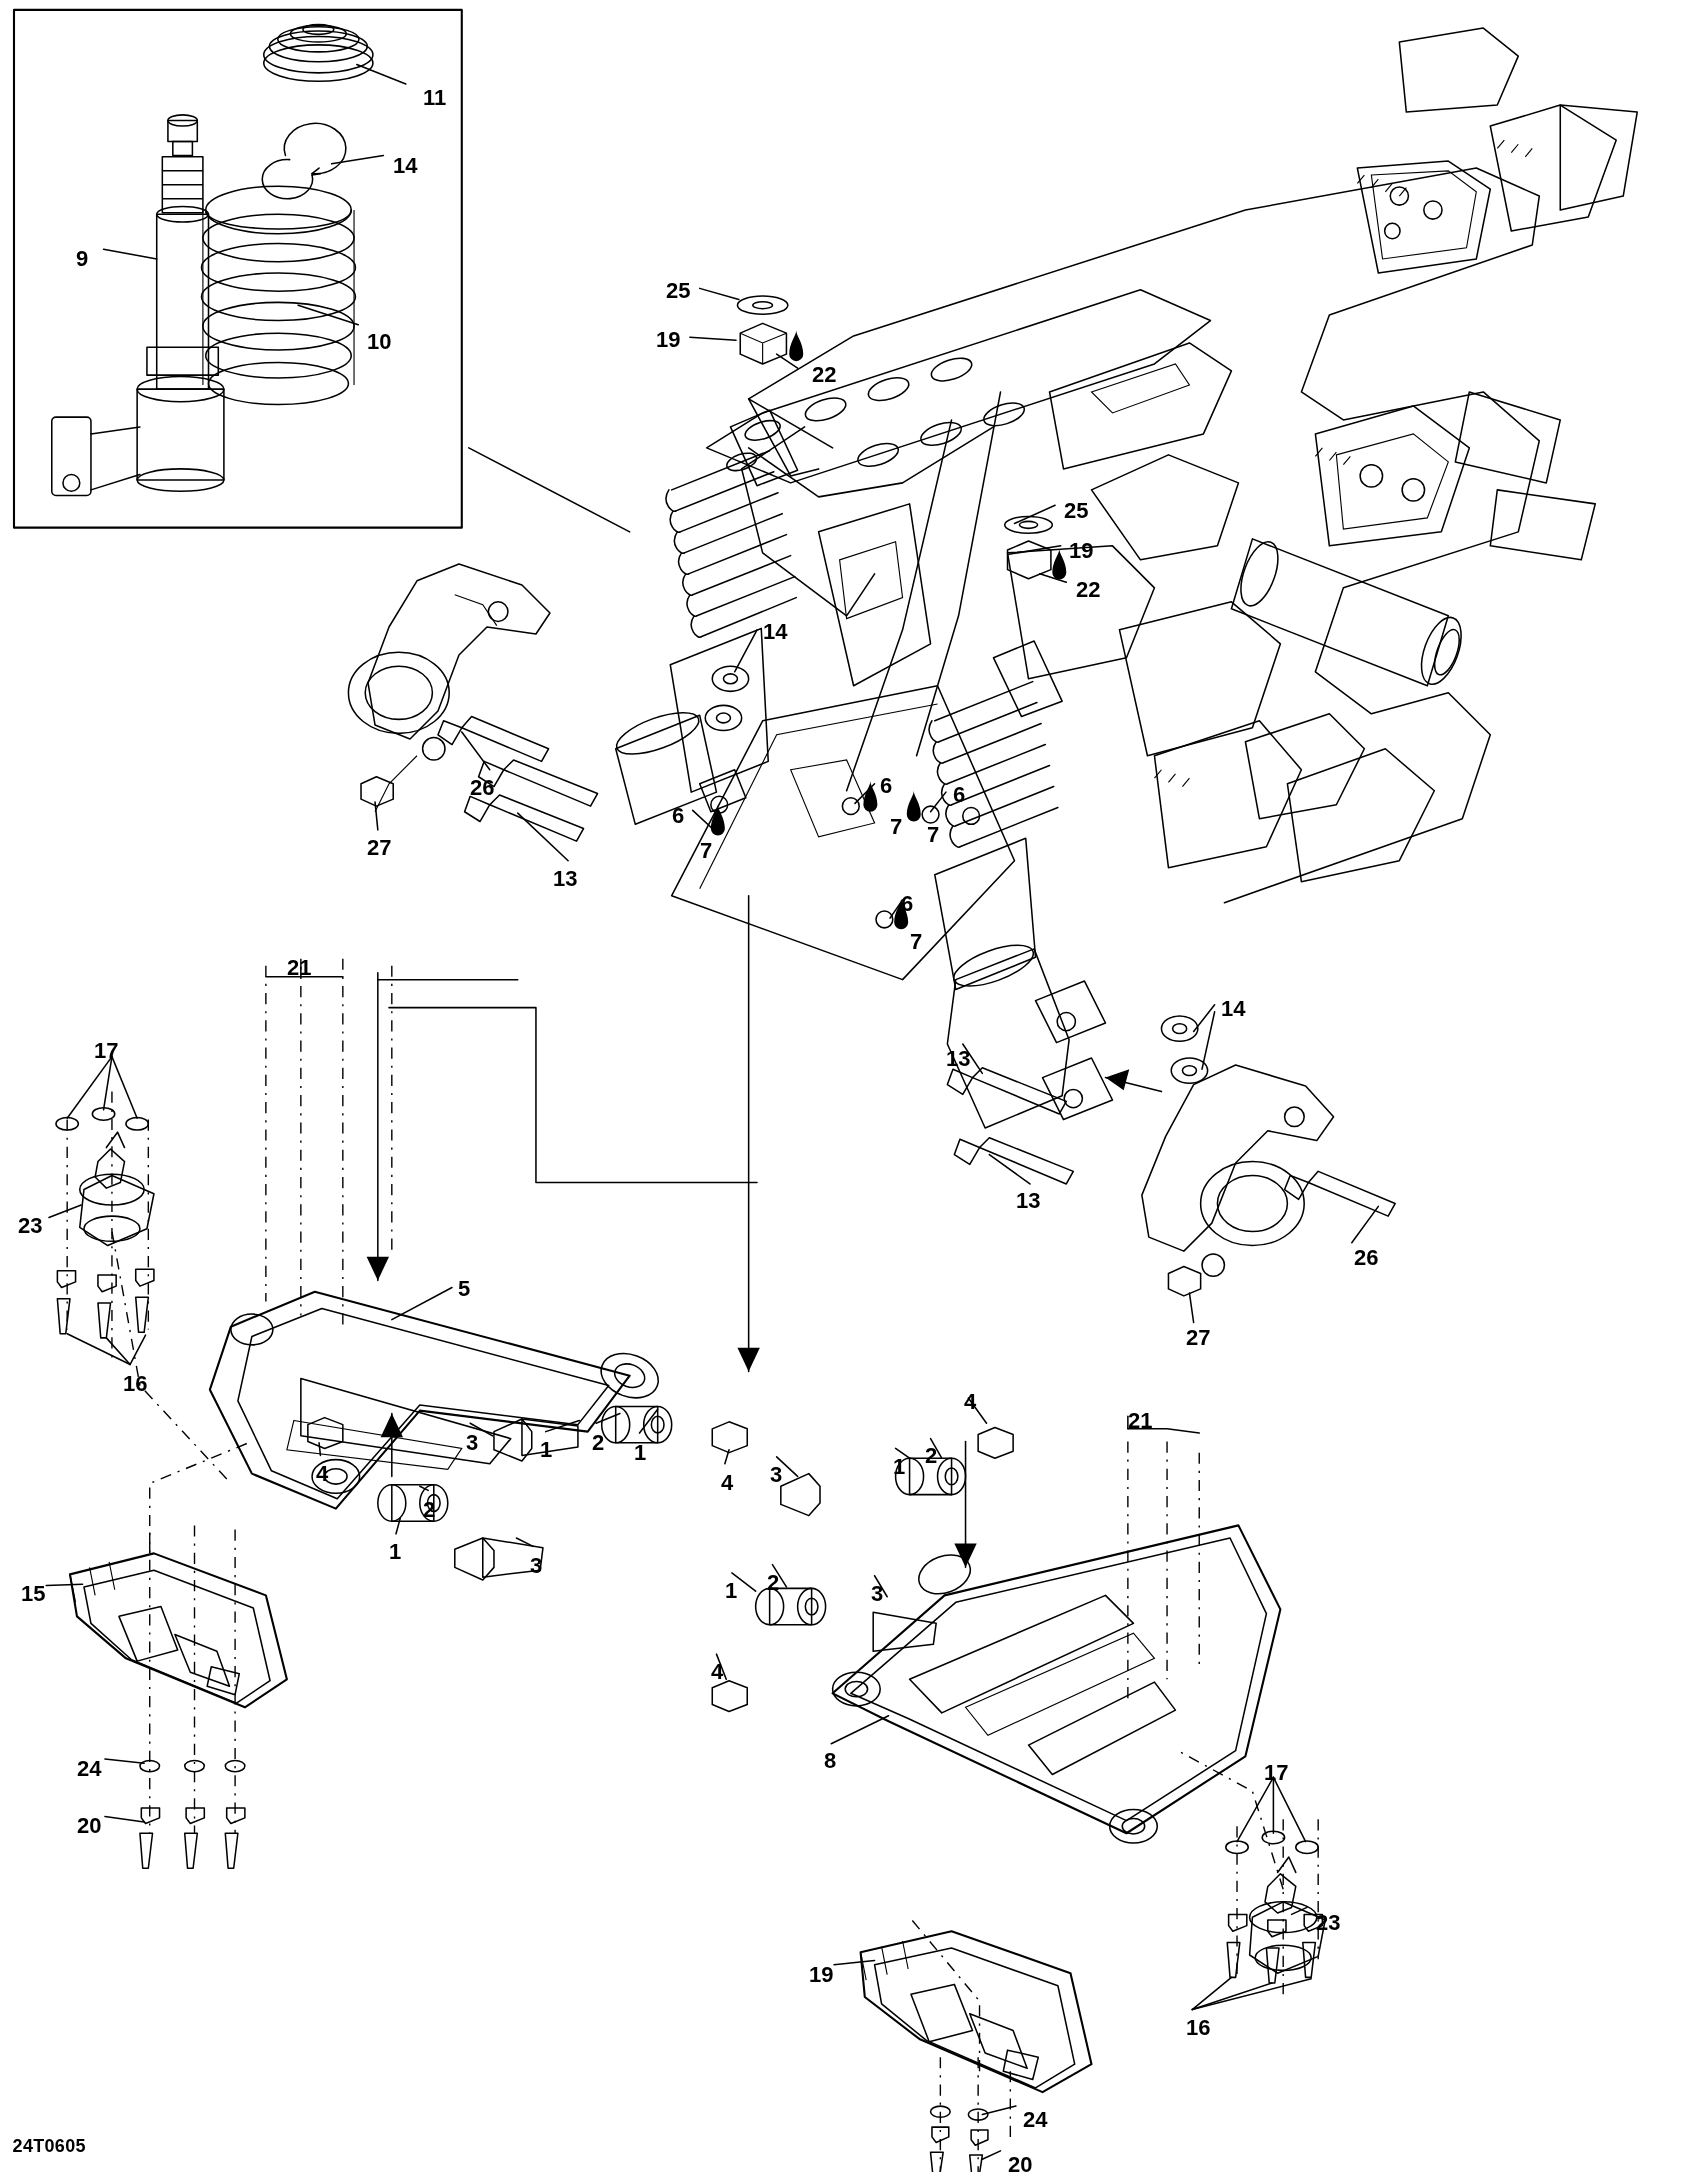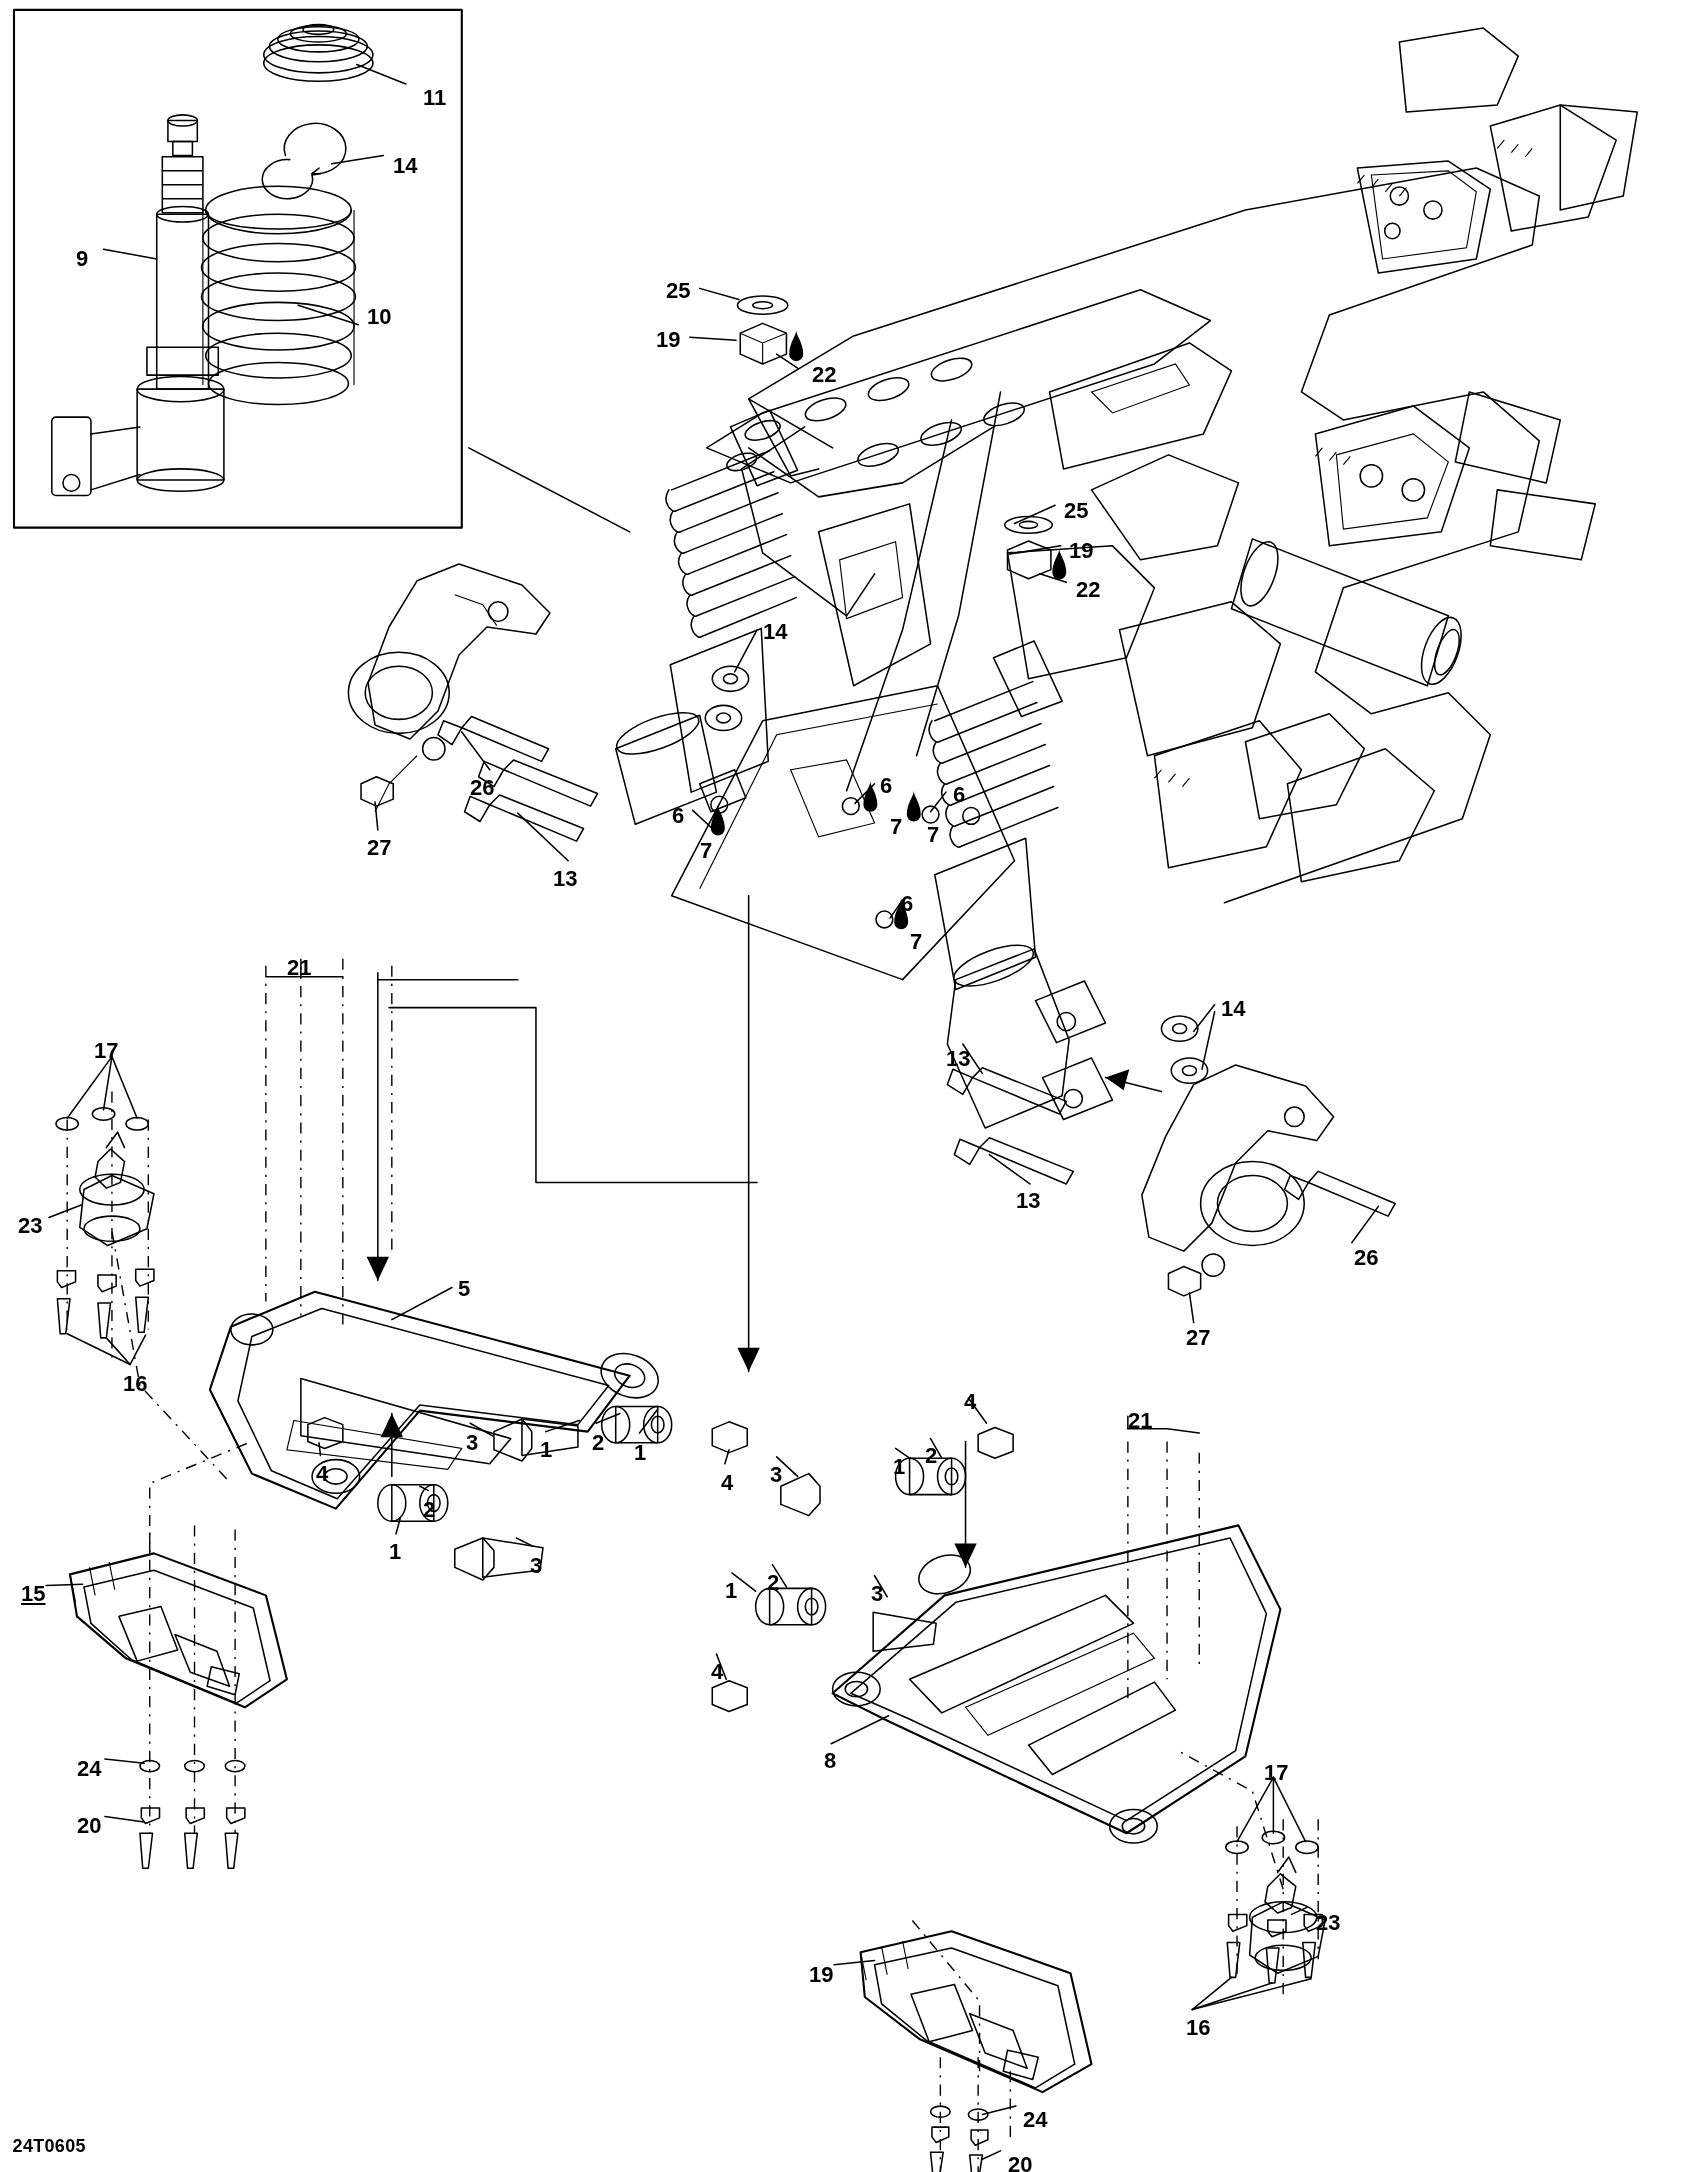--- a/index.html
+++ b/index.html
@@ -537,21 +537,21 @@
       <circle cx="1216" cy="1152" r="12"></circle>
       <circle cx="1330" cy="1164" r="12"></circle>
       <circle cx="1028" cy="1150" r="12"></circle>
       <circle cx="1264" cy="1314" r="12"></circle>
       <circle cx="1388" cy="1166" r="12"></circle>
     </g>
 
   </svg>
 
   <div class="lbl" style="left:76px;top:248px;">9</div>
-  <div class="lbl" style="left:367px;top:306px;">10</div>
+  <div class="lbl" style="left:367px;top:331px;">10</div>
   <div class="lbl" style="left:423px;top:87px;">11</div>
   <div class="lbl" style="left:393px;top:155px;">14</div>
 
   <div class="lbl" style="left:666px;top:280px;">25</div>
   <div class="lbl" style="left:656px;top:329px;">19</div>
   <div class="lbl" style="left:812px;top:364px;">22</div>
   <div class="lbl" style="left:1064px;top:500px;">25</div>
   <div class="lbl" style="left:1069px;top:540px;">19</div>
   <div class="lbl" style="left:1076px;top:579px;">22</div>
   <div class="lbl" style="left:763px;top:621px;">14</div>
@@ -578,21 +578,21 @@
   <div class="lbl" style="left:458px;top:1278px;">5</div>
   <div class="lbl" style="left:466px;top:1432px;">3</div>
   <div class="lbl" style="left:540px;top:1439px;">1</div>
   <div class="lbl" style="left:592px;top:1432px;">2</div>
   <div class="lbl" style="left:634px;top:1442px;">1</div>
   <div class="lbl" style="left:721px;top:1472px;">4</div>
   <div class="lbl" style="left:316px;top:1463px;">4</div>
   <div class="lbl" style="left:423px;top:1499px;">2</div>
   <div class="lbl" style="left:389px;top:1541px;">1</div>
   <div class="lbl" style="left:530px;top:1555px;">3</div>
-  <div class="lbl" style="left:21px;top:1583px;text-decoration:underline;">15</div>
+  <div class="lbl" style="left:21px;top:1583px;">15</div>
   <div class="lbl" style="left:77px;top:1758px;">24</div>
   <div class="lbl" style="left:77px;top:1815px;">20</div>
   <div class="lbl" style="left:964px;top:1391px;">4</div>
   <div class="lbl" style="left:1128px;top:1410px;">21</div>
   <div class="lbl" style="left:770px;top:1464px;">3</div>
   <div class="lbl" style="left:893px;top:1456px;">1</div>
   <div class="lbl" style="left:925px;top:1445px;">2</div>
   <div class="lbl" style="left:725px;top:1580px;">1</div>
   <div class="lbl" style="left:767px;top:1572px;">2</div>
   <div class="lbl" style="left:871px;top:1583px;">3</div>

